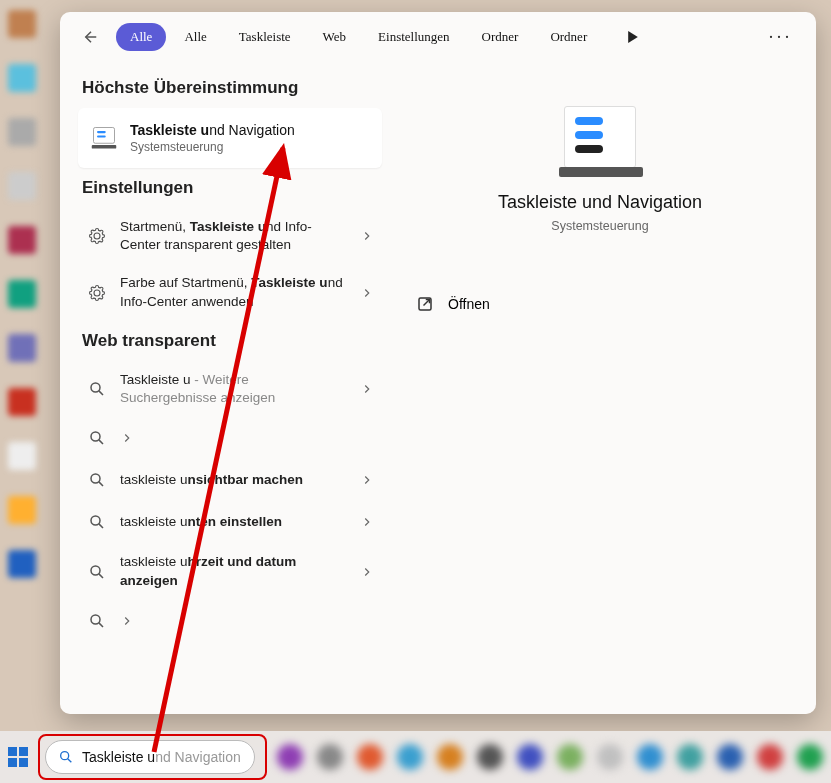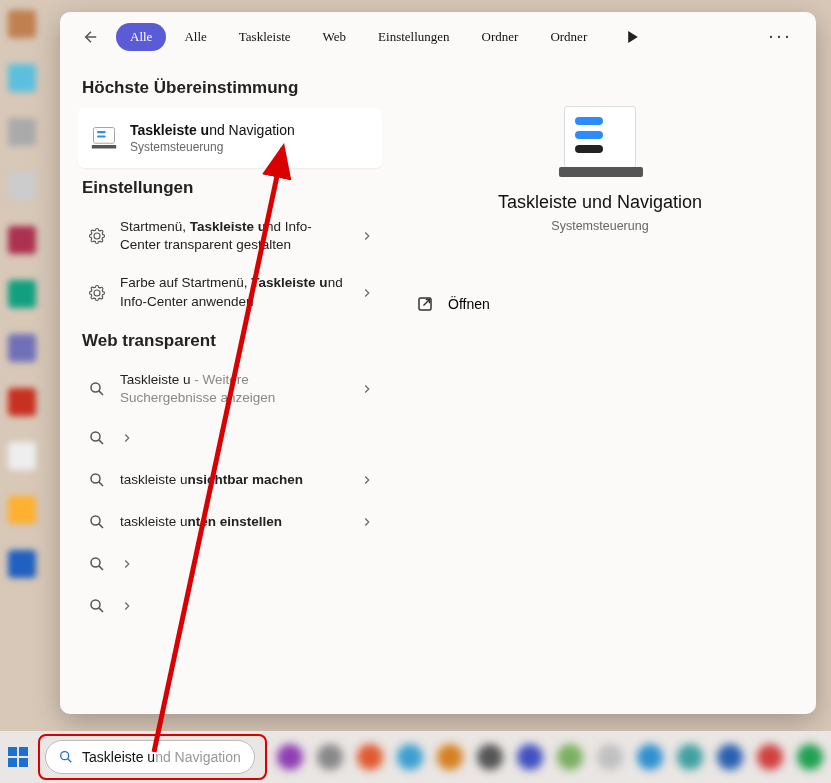--- a/index.html
+++ b/index.html
@@ -209,20 +209,21 @@
               <polyline points="9 18 15 12 9 6"></polyline>
             </svg>
           </div>
           <div class="row">
             <div class="ricon">
               <svg width="18" height="18" viewBox="0 0 24 24" fill="none" stroke="#555" stroke-width="2">
                 <circle cx="10" cy="10" r="6"></circle>
                 <line x1="20" y1="20" x2="14.5" y2="14.5"></line>
               </svg>
             </div>
+            <div class="rtext">taskleiste u<strong>hrzeit und datum anzeigen</strong></div>
             <svg class="chev" width="14" height="14" viewBox="0 0 24 24" fill="none" stroke="currentColor" stroke-width="2">
               <polyline points="9 18 15 12 9 6"></polyline>
             </svg>
           </div>
           <div class="row">
             <div class="ricon">
               <svg width="18" height="18" viewBox="0 0 24 24" fill="none" stroke="#555" stroke-width="2">
                 <circle cx="10" cy="10" r="6"></circle>
                 <line x1="20" y1="20" x2="14.5" y2="14.5"></line>
               </svg>

